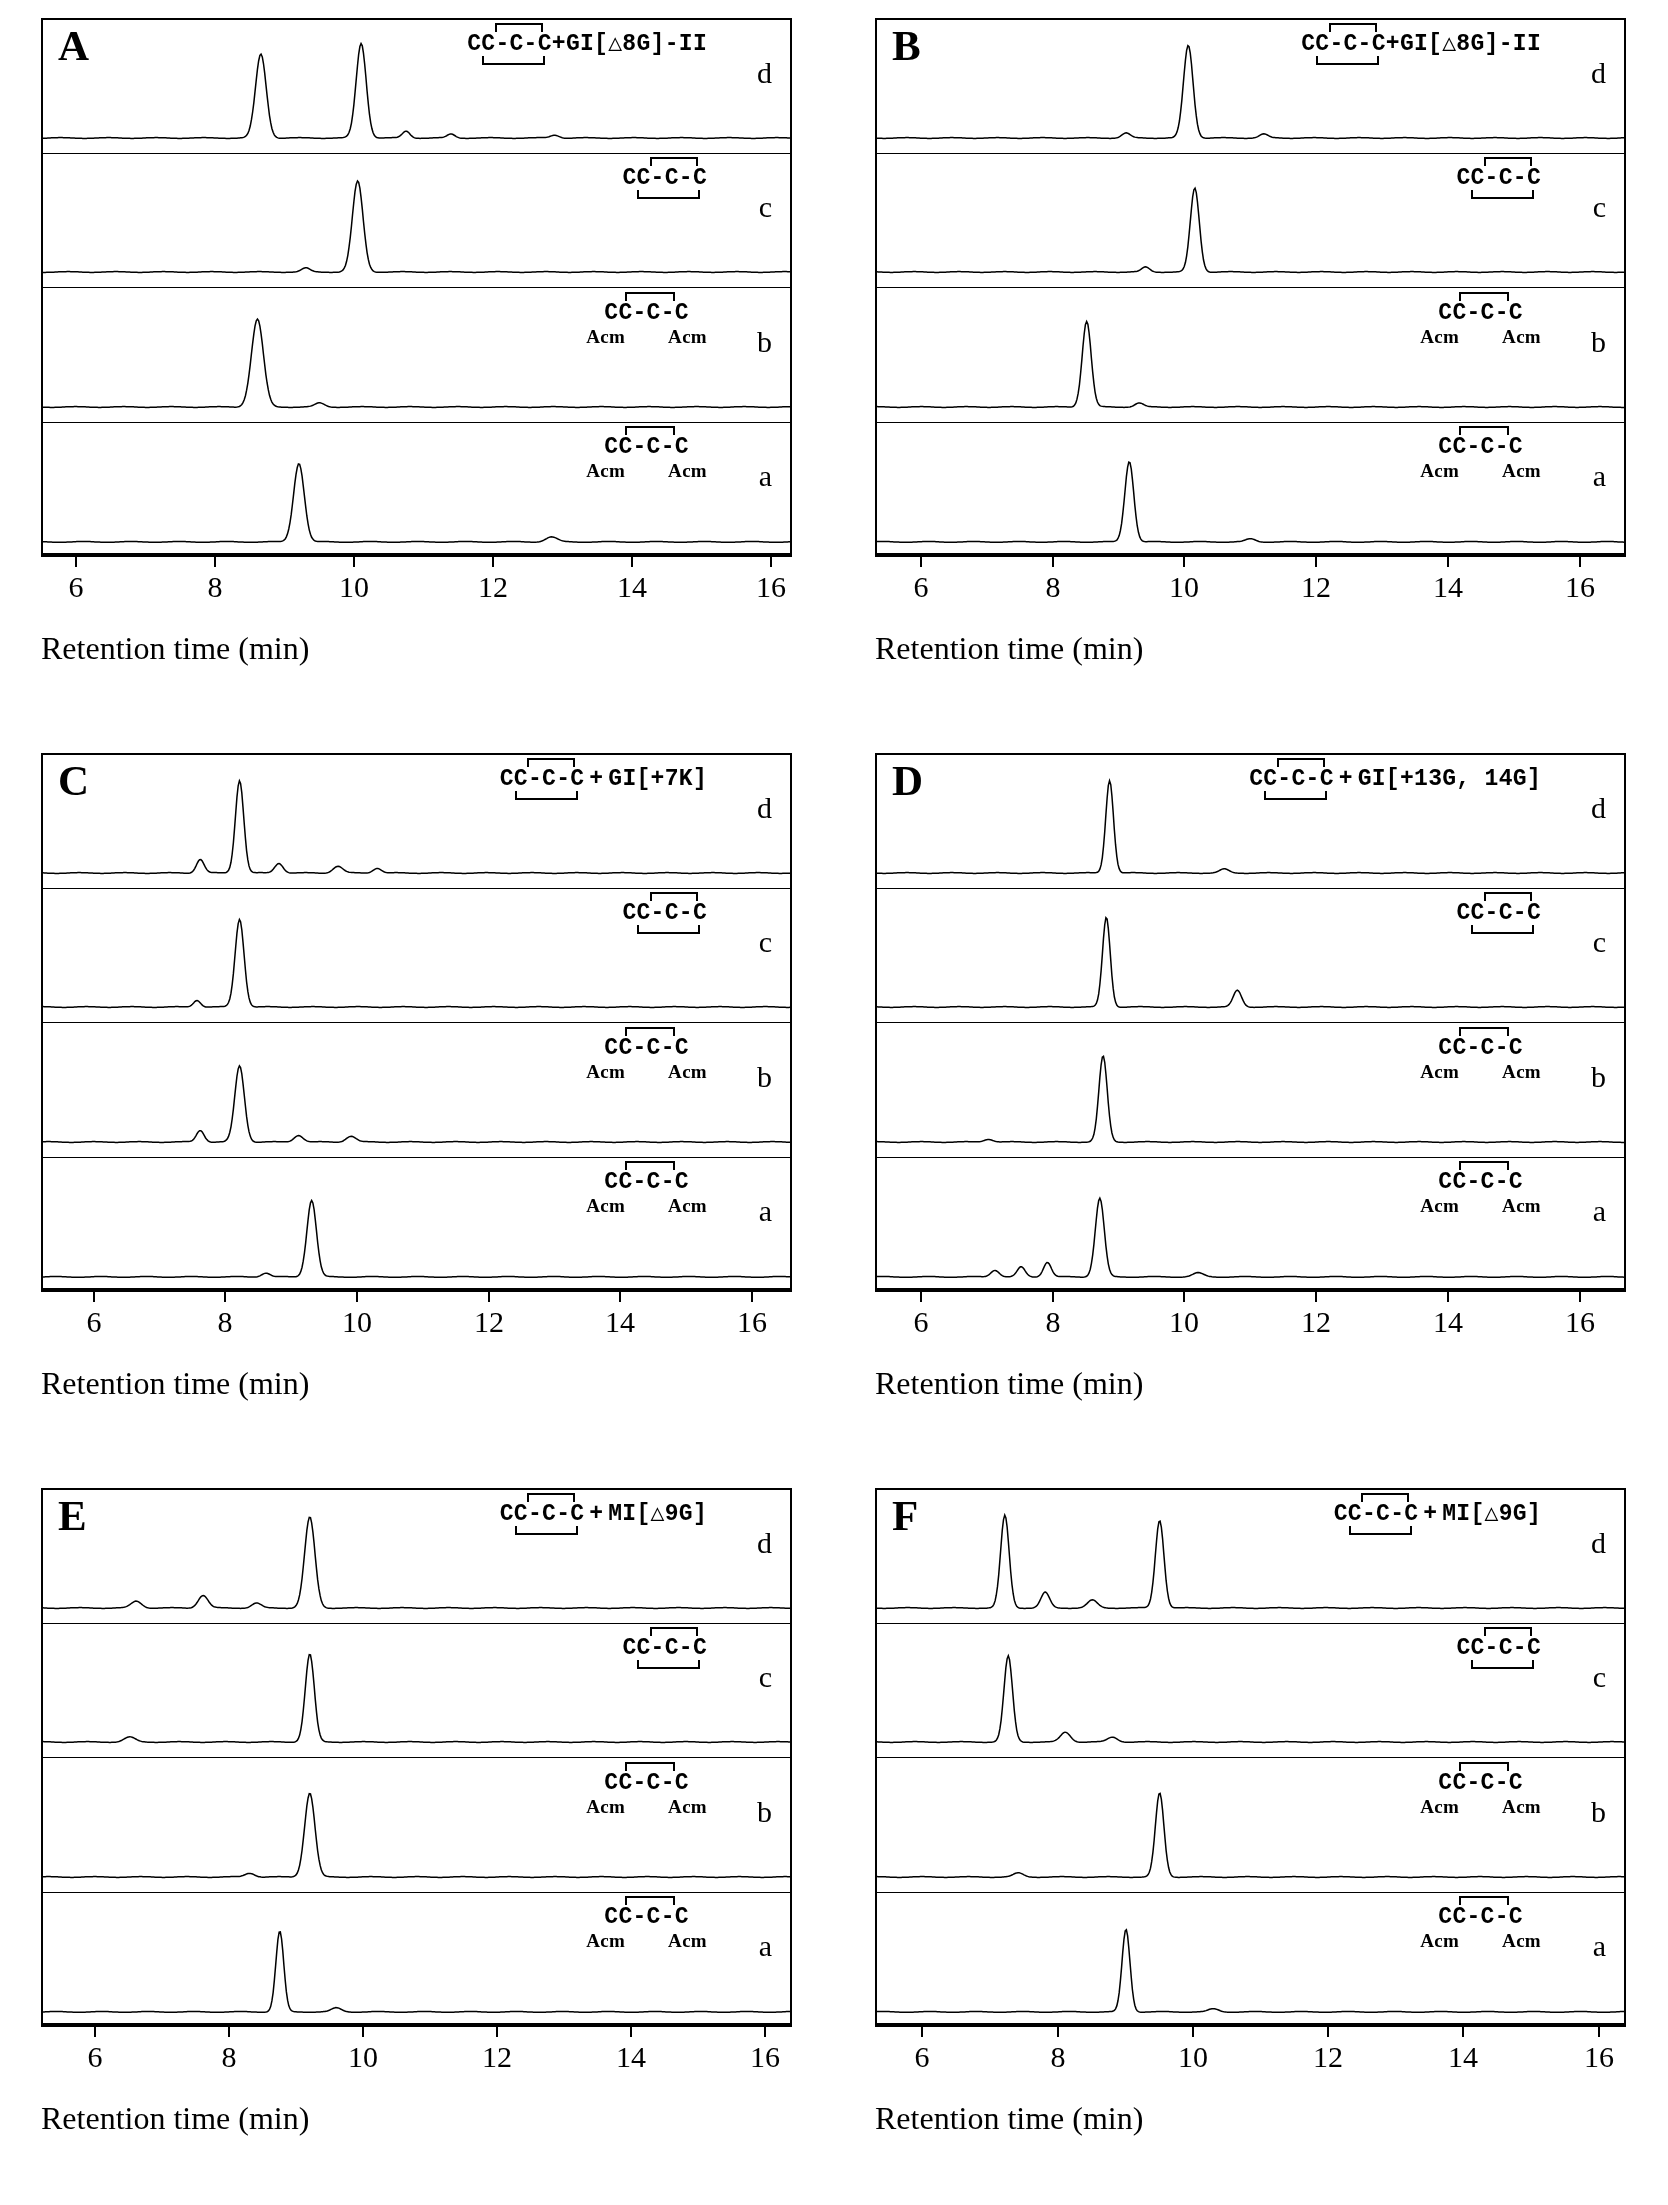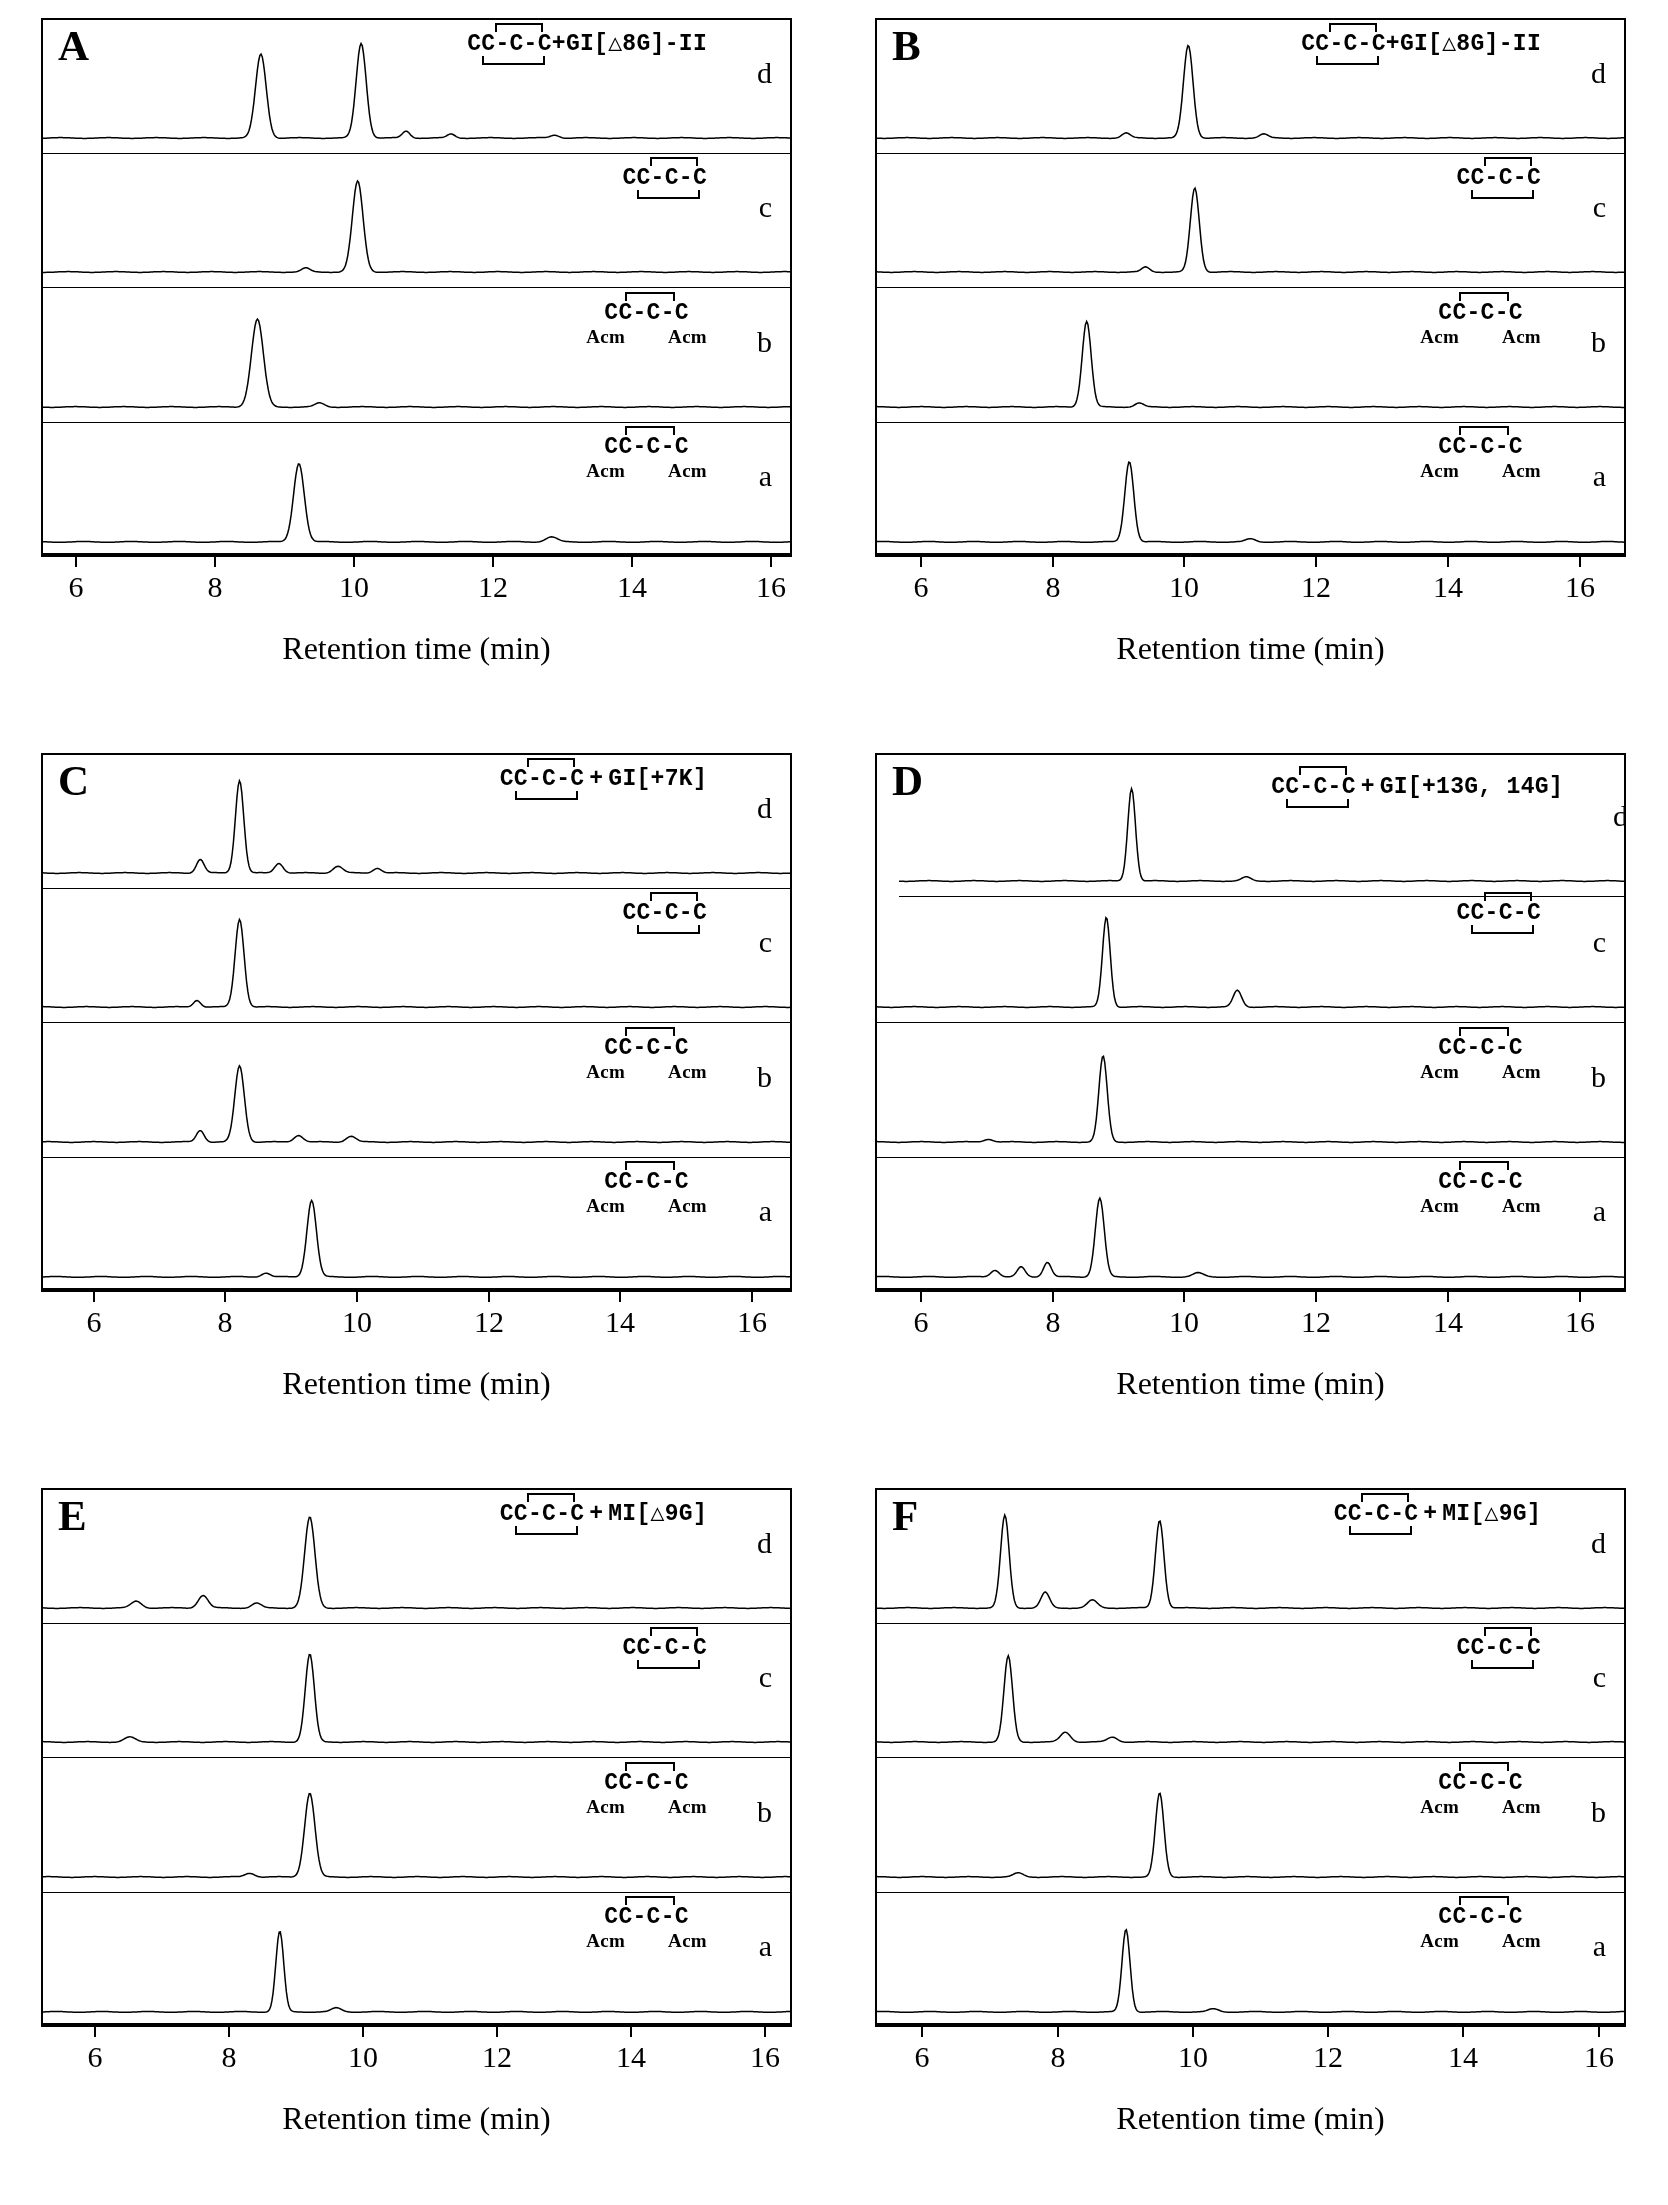--- a/index.html
+++ b/index.html
@@ -155,21 +155,21 @@
     top: 15px;
     transform: translateX(-50%);
     font-size: 30px;
     font-family: "Liberation Serif", serif;
   }
   .axis-title {
     position: absolute;
     left: 0;
     top: 612px;
     width: 751px;
-    text-align: center;
+    text-align: left;
     font-size: 32px;
     font-family: "Liberation Serif", serif;
   }
 </style>
 </head>
 <body>
 
 <div class="figure-grid">
     <div class="panel">
       <div class="panel-inner">
@@ -320,21 +320,21 @@
           <div class="tick-label" style="left: 579px;">14</div>
           <div class="tick" style="left: 710px;"></div>
           <div class="tick-label" style="left: 711px;">16</div>
         </div>
         <div class="axis-title">Retention time (min)</div>
       </div>
     </div>
     <div class="panel">
       <div class="panel-inner">
         <div class="plot-frame">
-          <div class="trace-row" style="top: 8px; margin-left: 22px;">
+          <div class="trace-row" style="top: 0px;">
             <svg class="trace-svg" viewBox="0 0 1090 195" preserveAspectRatio="none">
               <path d="M0.0,173.3 L1.8,173.4 L3.5,173.5 L5.3,173.5 L7.0,173.5 L8.8,173.6 L10.5,173.6 L12.3,173.6 L14.1,173.5 L15.8,173.5 L17.6,173.4 L19.3,173.4 L21.1,173.3 L22.9,173.2 L24.6,173.1 L26.4,173.0 L28.1,172.9 L29.9,172.8 L31.6,172.8 L33.4,172.7 L35.2,172.6 L36.9,172.5 L38.7,172.5 L40.4,172.5 L42.2,172.4 L44.0,172.4 L45.7,172.4 L47.5,172.5 L49.2,172.5 L51.0,172.6 L52.7,172.6 L54.5,172.7 L56.3,172.8 L58.0,172.9 L59.8,173.0 L61.5,173.1 L63.3,173.2 L65.0,173.3 L66.8,173.3 L68.6,173.4 L70.3,173.5 L72.1,173.5 L73.8,173.6 L75.6,173.6 L77.4,173.6 L79.1,173.6 L80.9,173.5 L82.6,173.5 L84.4,173.4 L86.1,173.3 L87.9,173.3 L89.7,173.2 L91.4,173.1 L93.2,173.0 L94.9,172.9 L96.7,172.8 L98.5,172.7 L100.2,172.6 L102.0,172.6 L103.7,172.5 L105.5,172.5 L107.2,172.4 L109.0,172.4 L110.8,172.4 L112.5,172.5 L114.3,172.5 L116.0,172.5 L117.8,172.6 L119.5,172.7 L121.3,172.8 L123.1,172.8 L124.8,172.9 L126.6,173.0 L128.3,173.1 L130.1,173.2 L131.9,173.3 L133.6,173.4 L135.4,173.4 L137.1,173.5 L138.9,173.5 L140.6,173.6 L142.4,173.6 L144.2,173.6 L145.9,173.5 L147.7,173.5 L149.4,173.5 L151.2,173.4 L153.0,173.3 L154.7,173.2 L156.5,173.1 L158.2,173.0 L160.0,172.9 L161.7,172.9 L163.5,172.8 L165.3,172.7 L167.0,172.6 L168.8,172.5 L170.5,172.5 L172.3,172.5 L174.0,172.4 L175.8,172.4 L177.6,172.4 L179.3,172.5 L181.1,172.5 L182.8,172.6 L184.6,172.6 L186.4,172.7 L188.1,172.8 L189.9,172.9 L191.6,173.0 L193.4,173.1 L195.1,173.2 L196.9,173.3 L198.7,173.3 L200.4,173.4 L202.2,173.5 L203.9,173.5 L205.7,173.6 L207.5,173.6 L209.2,173.6 L211.0,173.6 L212.7,173.5 L214.5,173.5 L216.2,173.4 L218.0,173.4 L219.8,173.3 L221.5,173.2 L223.3,173.1 L225.0,173.0 L226.8,172.9 L228.5,172.8 L230.3,172.7 L232.1,172.6 L233.8,172.6 L235.6,172.5 L237.3,172.5 L239.1,172.4 L240.9,172.4 L242.6,172.4 L244.4,172.4 L246.1,172.5 L247.9,172.5 L249.6,172.6 L251.4,172.7 L253.2,172.7 L254.9,172.8 L256.7,172.9 L258.4,173.0 L260.2,173.1 L262.0,173.2 L263.7,173.3 L265.5,173.4 L267.2,173.4 L269.0,173.5 L270.7,173.5 L272.5,173.6 L274.3,173.6 L276.0,173.6 L277.8,173.5 L279.5,173.5 L281.3,173.5 L283.0,173.4 L284.8,173.3 L286.6,173.2 L288.3,173.1 L290.1,173.1 L291.8,173.0 L293.6,172.9 L295.4,172.8 L297.1,172.7 L298.9,172.6 L300.6,172.5 L302.4,172.5 L304.1,172.5 L305.9,172.4 L307.7,172.4 L309.4,172.4 L311.2,172.5 L312.9,172.5 L314.7,172.5 L316.5,172.6 L318.2,172.6 L320.0,172.4 L321.7,171.9 L323.5,170.4 L325.2,167.3 L327.0,161.1 L328.8,150.4 L330.5,134.2 L332.3,112.5 L334.0,87.4 L335.8,63.1 L337.5,45.0 L339.3,37.8 L341.1,43.3 L342.8,60.1 L344.6,83.9 L346.3,109.2 L348.1,131.5 L349.9,148.6 L351.6,160.0 L353.4,166.7 L355.1,170.2 L356.9,171.9 L358.6,172.5 L360.4,172.7 L362.2,172.7 L363.9,172.6 L365.7,172.6 L367.4,172.5 L369.2,172.5 L371.0,172.4 L372.7,172.4 L374.5,172.4 L376.2,172.4 L378.0,172.5 L379.7,172.5 L381.5,172.6 L383.3,172.7 L385.0,172.7 L386.8,172.8 L388.5,172.9 L390.3,173.0 L392.0,173.1 L393.8,173.2 L395.6,173.3 L397.3,173.4 L399.1,173.4 L400.8,173.5 L402.6,173.5 L404.4,173.6 L406.1,173.6 L407.9,173.6 L409.6,173.5 L411.4,173.5 L413.1,173.5 L414.9,173.4 L416.7,173.3 L418.4,173.2 L420.2,173.2 L421.9,173.1 L423.7,173.0 L425.5,172.9 L427.2,172.8 L429.0,172.7 L430.7,172.6 L432.5,172.6 L434.2,172.5 L436.0,172.5 L437.8,172.4 L439.5,172.4 L441.3,172.4 L443.0,172.5 L444.8,172.5 L446.5,172.5 L448.3,172.6 L450.1,172.7 L451.8,172.8 L453.6,172.9 L455.3,173.0 L457.1,173.1 L458.9,173.1 L460.6,173.2 L462.4,173.3 L464.1,173.4 L465.9,173.5 L467.6,173.5 L469.4,173.5 L471.2,173.6 L472.9,173.6 L474.7,173.6 L476.4,173.5 L478.2,173.5 L480.0,173.4 L481.7,173.4 L483.5,173.3 L485.2,173.2 L487.0,173.1 L488.7,172.9 L490.5,172.7 L492.3,172.3 L494.0,171.9 L495.8,171.3 L497.5,170.5 L499.3,169.6 L501.0,168.6 L502.8,167.7 L504.6,167.0 L506.3,166.7 L508.1,166.8 L509.8,167.4 L511.6,168.2 L513.4,169.2 L515.1,170.1 L516.9,171.0 L518.6,171.7 L520.4,172.3 L522.1,172.7 L523.9,172.9 L525.7,173.1 L527.4,173.2 L529.2,173.3 L530.9,173.4 L532.7,173.5 L534.5,173.5 L536.2,173.6 L538.0,173.6 L539.7,173.6 L541.5,173.6 L543.2,173.5 L545.0,173.5 L546.8,173.4 L548.5,173.3 L550.3,173.3 L552.0,173.2 L553.8,173.1 L555.5,173.0 L557.3,172.9 L559.1,172.8 L560.8,172.7 L562.6,172.6 L564.3,172.6 L566.1,172.5 L567.9,172.5 L569.6,172.4 L571.4,172.4 L573.1,172.4 L574.9,172.5 L576.6,172.5 L578.4,172.5 L580.2,172.6 L581.9,172.7 L583.7,172.8 L585.4,172.9 L587.2,172.9 L589.0,173.0 L590.7,173.1 L592.5,173.2 L594.2,173.3 L596.0,173.4 L597.7,173.5 L599.5,173.5 L601.3,173.5 L603.0,173.6 L604.8,173.6 L606.5,173.6 L608.3,173.5 L610.0,173.5 L611.8,173.4 L613.6,173.4 L615.3,173.3 L617.1,173.2 L618.8,173.1 L620.6,173.0 L622.4,172.9 L624.1,172.8 L625.9,172.8 L627.6,172.7 L629.4,172.6 L631.1,172.5 L632.9,172.5 L634.7,172.5 L636.4,172.4 L638.2,172.4 L639.9,172.4 L641.7,172.5 L643.5,172.5 L645.2,172.6 L647.0,172.6 L648.7,172.7 L650.5,172.8 L652.2,172.9 L654.0,173.0 L655.8,173.1 L657.5,173.2 L659.3,173.3 L661.0,173.3 L662.8,173.4 L664.5,173.5 L666.3,173.5 L668.1,173.6 L669.8,173.6 L671.6,173.6 L673.3,173.6 L675.1,173.5 L676.9,173.5 L678.6,173.4 L680.4,173.3 L682.1,173.3 L683.9,173.2 L685.6,173.1 L687.4,173.0 L689.2,172.9 L690.9,172.8 L692.7,172.7 L694.4,172.6 L696.2,172.6 L698.0,172.5 L699.7,172.5 L701.5,172.4 L703.2,172.4 L705.0,172.4 L706.7,172.5 L708.5,172.5 L710.3,172.5 L712.0,172.6 L713.8,172.7 L715.5,172.8 L717.3,172.8 L719.0,172.9 L720.8,173.0 L722.6,173.1 L724.3,173.2 L726.1,173.3 L727.8,173.4 L729.6,173.4 L731.4,173.5 L733.1,173.5 L734.9,173.6 L736.6,173.6 L738.4,173.6 L740.1,173.5 L741.9,173.5 L743.7,173.4 L745.4,173.4 L747.2,173.3 L748.9,173.2 L750.7,173.1 L752.5,173.0 L754.2,172.9 L756.0,172.8 L757.7,172.8 L759.5,172.7 L761.2,172.6 L763.0,172.5 L764.8,172.5 L766.5,172.5 L768.3,172.4 L770.0,172.4 L771.8,172.4 L773.5,172.5 L775.3,172.5 L777.1,172.6 L778.8,172.6 L780.6,172.7 L782.3,172.8 L784.1,172.9 L785.9,173.0 L787.6,173.1 L789.4,173.2 L791.1,173.3 L792.9,173.3 L794.6,173.4 L796.4,173.5 L798.2,173.5 L799.9,173.6 L801.7,173.6 L803.4,173.6 L805.2,173.6 L807.0,173.5 L808.7,173.5 L810.5,173.4 L812.2,173.4 L814.0,173.3 L815.7,173.2 L817.5,173.1 L819.3,173.0 L821.0,172.9 L822.8,172.8 L824.5,172.7 L826.3,172.6 L828.0,172.6 L829.8,172.5 L831.6,172.5 L833.3,172.4 L835.1,172.4 L836.8,172.4 L838.6,172.4 L840.4,172.5 L842.1,172.5 L843.9,172.6 L845.6,172.7 L847.4,172.7 L849.1,172.8 L850.9,172.9 L852.7,173.0 L854.4,173.1 L856.2,173.2 L857.9,173.3 L859.7,173.4 L861.5,173.4 L863.2,173.5 L865.0,173.5 L866.7,173.6 L868.5,173.6 L870.2,173.6 L872.0,173.5 L873.8,173.5 L875.5,173.5 L877.3,173.4 L879.0,173.3 L880.8,173.2 L882.5,173.1 L884.3,173.0 L886.1,173.0 L887.8,172.9 L889.6,172.8 L891.3,172.7 L893.1,172.6 L894.9,172.5 L896.6,172.5 L898.4,172.5 L900.1,172.4 L901.9,172.4 L903.6,172.4 L905.4,172.5 L907.2,172.5 L908.9,172.6 L910.7,172.6 L912.4,172.7 L914.2,172.8 L916.0,172.9 L917.7,173.0 L919.5,173.1 L921.2,173.2 L923.0,173.3 L924.7,173.3 L926.5,173.4 L928.3,173.5 L930.0,173.5 L931.8,173.5 L933.5,173.6 L935.3,173.6 L937.0,173.6 L938.8,173.5 L940.6,173.5 L942.3,173.4 L944.1,173.4 L945.8,173.3 L947.6,173.2 L949.4,173.1 L951.1,173.0 L952.9,172.9 L954.6,172.8 L956.4,172.7 L958.1,172.6 L959.9,172.6 L961.7,172.5 L963.4,172.5 L965.2,172.4 L966.9,172.4 L968.7,172.4 L970.5,172.4 L972.2,172.5 L974.0,172.5 L975.7,172.6 L977.5,172.7 L979.2,172.7 L981.0,172.8 L982.8,172.9 L984.5,173.0 L986.3,173.1 L988.0,173.2 L989.8,173.3 L991.5,173.4 L993.3,173.4 L995.1,173.5 L996.8,173.5 L998.6,173.6 L1000.3,173.6 L1002.1,173.6 L1003.9,173.5 L1005.6,173.5 L1007.4,173.5 L1009.1,173.4 L1010.9,173.3 L1012.6,173.2 L1014.4,173.2 L1016.2,173.1 L1017.9,173.0 L1019.7,172.9 L1021.4,172.8 L1023.2,172.7 L1025.0,172.6 L1026.7,172.6 L1028.5,172.5 L1030.2,172.5 L1032.0,172.4 L1033.7,172.4 L1035.5,172.4 L1037.3,172.5 L1039.0,172.5 L1040.8,172.6 L1042.5,172.6 L1044.3,172.7 L1046.0,172.8 L1047.8,172.9 L1049.6,173.0 L1051.3,173.1 L1053.1,173.2 L1054.8,173.2 L1056.6,173.3 L1058.4,173.4 L1060.1,173.5 L1061.9,173.5 L1063.6,173.5 L1065.4,173.6 L1067.1,173.6 L1068.9,173.6 L1070.7,173.5 L1072.4,173.5 L1074.2,173.4 L1075.9,173.4 L1077.7,173.3 L1079.5,173.2 L1081.2,173.1 L1083.0,173.0 L1084.7,172.9 L1086.5,172.8 L1088.2,172.7 L1090.0,172.7" fill="none" stroke="#000" stroke-width="2.2"></path>
             </svg>
             <div class="label-block"><div class="seq">CC-C-C + GI[+13G, 14G]</div><div class="bracket" style="top: -7.6px; left: 27.5px; width: 48px;"></div><div class="bracket down" style="top: 25px; left: 15px; width: 63px;"></div></div>
             <div class="trace-letter">d</div>
           </div>
           <div class="trace-row" style="top: 134px;">
             <svg class="trace-svg" viewBox="0 0 1090 195" preserveAspectRatio="none">
               <path d="M0.0,172.8 L1.8,172.9 L3.5,172.9 L5.3,173.0 L7.0,173.1 L8.8,173.2 L10.5,173.3 L12.3,173.4 L14.1,173.5 L15.8,173.5 L17.6,173.5 L19.3,173.6 L21.1,173.6 L22.9,173.6 L24.6,173.5 L26.4,173.5 L28.1,173.4 L29.9,173.4 L31.6,173.3 L33.4,173.2 L35.2,173.1 L36.9,173.0 L38.7,172.9 L40.4,172.8 L42.2,172.8 L44.0,172.7 L45.7,172.6 L47.5,172.5 L49.2,172.5 L51.0,172.5 L52.7,172.4 L54.5,172.4 L56.3,172.4 L58.0,172.5 L59.8,172.5 L61.5,172.6 L63.3,172.6 L65.0,172.7 L66.8,172.8 L68.6,172.9 L70.3,173.0 L72.1,173.1 L73.8,173.2 L75.6,173.3 L77.4,173.3 L79.1,173.4 L80.9,173.5 L82.6,173.5 L84.4,173.6 L86.1,173.6 L87.9,173.6 L89.7,173.6 L91.4,173.5 L93.2,173.5 L94.9,173.4 L96.7,173.3 L98.5,173.3 L100.2,173.2 L102.0,173.1 L103.7,173.0 L105.5,172.9 L107.2,172.8 L109.0,172.7 L110.8,172.6 L112.5,172.6 L114.3,172.5 L116.0,172.5 L117.8,172.4 L119.5,172.4 L121.3,172.4 L123.1,172.5 L124.8,172.5 L126.6,172.5 L128.3,172.6 L130.1,172.7 L131.9,172.8 L133.6,172.8 L135.4,172.9 L137.1,173.0 L138.9,173.1 L140.6,173.2 L142.4,173.3 L144.2,173.4 L145.9,173.4 L147.7,173.5 L149.4,173.5 L151.2,173.6 L153.0,173.6 L154.7,173.6 L156.5,173.5 L158.2,173.5 L160.0,173.5 L161.7,173.4 L163.5,173.3 L165.3,173.2 L167.0,173.1 L168.8,173.0 L170.5,172.9 L172.3,172.9 L174.0,172.8 L175.8,172.7 L177.6,172.6 L179.3,172.5 L181.1,172.5 L182.8,172.5 L184.6,172.4 L186.4,172.4 L188.1,172.4 L189.9,172.5 L191.6,172.5 L193.4,172.6 L195.1,172.6 L196.9,172.7 L198.7,172.8 L200.4,172.9 L202.2,173.0 L203.9,173.1 L205.7,173.2 L207.5,173.3 L209.2,173.3 L211.0,173.4 L212.7,173.5 L214.5,173.5 L216.2,173.6 L218.0,173.6 L219.8,173.6 L221.5,173.6 L223.3,173.5 L225.0,173.5 L226.8,173.4 L228.5,173.4 L230.3,173.3 L232.1,173.2 L233.8,173.1 L235.6,173.0 L237.3,172.9 L239.1,172.8 L240.9,172.7 L242.6,172.6 L244.4,172.6 L246.1,172.5 L247.9,172.5 L249.6,172.4 L251.4,172.4 L253.2,172.4 L254.9,172.4 L256.7,172.5 L258.4,172.5 L260.2,172.6 L262.0,172.7 L263.7,172.7 L265.5,172.8 L267.2,172.9 L269.0,173.0 L270.7,173.1 L272.5,173.2 L274.3,173.3 L276.0,173.4 L277.8,173.4 L279.5,173.5 L281.3,173.5 L283.0,173.6 L284.8,173.6 L286.6,173.6 L288.3,173.5 L290.1,173.5 L291.8,173.5 L293.6,173.4 L295.4,173.3 L297.1,173.2 L298.9,173.1 L300.6,173.0 L302.4,173.0 L304.1,172.9 L305.9,172.8 L307.7,172.7 L309.4,172.6 L311.2,172.5 L312.9,172.4 L314.7,172.2 L316.5,171.7 L318.2,170.5 L320.0,167.9 L321.7,162.8 L323.5,153.8 L325.2,139.7 L327.0,120.0 L328.8,96.3 L330.5,72.1 L332.3,52.4 L334.0,42.2 L335.8,44.2 L337.5,57.8 L339.3,79.6 L341.1,104.3 L342.8,127.2 L344.6,145.4 L346.3,158.0 L348.1,165.8 L349.9,170.1 L351.6,172.1 L353.4,173.0 L355.1,173.3 L356.9,173.4 L358.6,173.4 L360.4,173.4 L362.2,173.3 L363.9,173.2 L365.7,173.1 L367.4,173.0 L369.2,172.9 L371.0,172.8 L372.7,172.7 L374.5,172.7 L376.2,172.6 L378.0,172.5 L379.7,172.5 L381.5,172.4 L383.3,172.4 L385.0,172.4 L386.8,172.4 L388.5,172.5 L390.3,172.5 L392.0,172.6 L393.8,172.7 L395.6,172.7 L397.3,172.8 L399.1,172.9 L400.8,173.0 L402.6,173.1 L404.4,173.2 L406.1,173.3 L407.9,173.4 L409.6,173.4 L411.4,173.5 L413.1,173.5 L414.9,173.6 L416.7,173.6 L418.4,173.6 L420.2,173.5 L421.9,173.5 L423.7,173.5 L425.5,173.4 L427.2,173.3 L429.0,173.2 L430.7,173.2 L432.5,173.1 L434.2,173.0 L436.0,172.9 L437.8,172.8 L439.5,172.7 L441.3,172.6 L443.0,172.6 L444.8,172.5 L446.5,172.5 L448.3,172.4 L450.1,172.4 L451.8,172.4 L453.6,172.5 L455.3,172.5 L457.1,172.6 L458.9,172.6 L460.6,172.7 L462.4,172.8 L464.1,172.9 L465.9,173.0 L467.6,173.1 L469.4,173.2 L471.2,173.2 L472.9,173.3 L474.7,173.4 L476.4,173.5 L478.2,173.5 L480.0,173.5 L481.7,173.6 L483.5,173.6 L485.2,173.6 L487.0,173.5 L488.7,173.5 L490.5,173.4 L492.3,173.4 L494.0,173.3 L495.8,173.2 L497.5,173.1 L499.3,173.0 L501.0,172.9 L502.8,172.8 L504.6,172.7 L506.3,172.5 L508.1,172.2 L509.8,171.8 L511.6,170.9 L513.4,169.5 L515.1,167.3 L516.9,164.3 L518.6,160.5 L520.4,156.3 L522.1,152.4 L523.9,149.5 L525.7,148.4 L527.4,149.2 L529.2,151.8 L530.9,155.7 L532.7,160.0 L534.5,164.1 L536.2,167.4 L538.0,169.9 L539.7,171.5 L541.5,172.5 L543.2,173.1 L545.0,173.4 L546.8,173.5 L548.5,173.5 L550.3,173.6 L552.0,173.5 L553.8,173.5 L555.5,173.5 L557.3,173.4 L559.1,173.3 L560.8,173.3 L562.6,173.2 L564.3,173.1 L566.1,173.0 L567.9,172.9 L569.6,172.8 L571.4,172.7 L573.1,172.6 L574.9,172.6 L576.6,172.5 L578.4,172.5 L580.2,172.4 L581.9,172.4 L583.7,172.4 L585.4,172.5 L587.2,172.5 L589.0,172.5 L590.7,172.6 L592.5,172.7 L594.2,172.8 L596.0,172.9 L597.7,173.0 L599.5,173.0 L601.3,173.1 L603.0,173.2 L604.8,173.3 L606.5,173.4 L608.3,173.5 L610.0,173.5 L611.8,173.5 L613.6,173.6 L615.3,173.6 L617.1,173.6 L618.8,173.5 L620.6,173.5 L622.4,173.4 L624.1,173.4 L625.9,173.3 L627.6,173.2 L629.4,173.1 L631.1,173.0 L632.9,172.9 L634.7,172.8 L636.4,172.7 L638.2,172.7 L639.9,172.6 L641.7,172.5 L643.5,172.5 L645.2,172.5 L647.0,172.4 L648.7,172.4 L650.5,172.4 L652.2,172.5 L654.0,172.5 L655.8,172.6 L657.5,172.6 L659.3,172.7 L661.0,172.8 L662.8,172.9 L664.5,173.0 L666.3,173.1 L668.1,173.2 L669.8,173.3 L671.6,173.4 L673.3,173.4 L675.1,173.5 L676.9,173.5 L678.6,173.6 L680.4,173.6 L682.1,173.6 L683.9,173.6 L685.6,173.5 L687.4,173.5 L689.2,173.4 L690.9,173.3 L692.7,173.3 L694.4,173.2 L696.2,173.1 L698.0,173.0 L699.7,172.9 L701.5,172.8 L703.2,172.7 L705.0,172.6 L706.7,172.6 L708.5,172.5 L710.3,172.5 L712.0,172.4 L713.8,172.4 L715.5,172.4 L717.3,172.5 L719.0,172.5 L720.8,172.5 L722.6,172.6 L724.3,172.7 L726.1,172.8 L727.8,172.8 L729.6,172.9 L731.4,173.0 L733.1,173.1 L734.9,173.2 L736.6,173.3 L738.4,173.4 L740.1,173.4 L741.9,173.5 L743.7,173.5 L745.4,173.6 L747.2,173.6 L748.9,173.6 L750.7,173.5 L752.5,173.5 L754.2,173.4 L756.0,173.4 L757.7,173.3 L759.5,173.2 L761.2,173.1 L763.0,173.0 L764.8,172.9 L766.5,172.8 L768.3,172.8 L770.0,172.7 L771.8,172.6 L773.5,172.5 L775.3,172.5 L777.1,172.5 L778.8,172.4 L780.6,172.4 L782.3,172.4 L784.1,172.5 L785.9,172.5 L787.6,172.6 L789.4,172.6 L791.1,172.7 L792.9,172.8 L794.6,172.9 L796.4,173.0 L798.2,173.1 L799.9,173.2 L801.7,173.3 L803.4,173.3 L805.2,173.4 L807.0,173.5 L808.7,173.5 L810.5,173.6 L812.2,173.6 L814.0,173.6 L815.7,173.6 L817.5,173.5 L819.3,173.5 L821.0,173.4 L822.8,173.3 L824.5,173.3 L826.3,173.2 L828.0,173.1 L829.8,173.0 L831.6,172.9 L833.3,172.8 L835.1,172.7 L836.8,172.6 L838.6,172.6 L840.4,172.5 L842.1,172.5 L843.9,172.4 L845.6,172.4 L847.4,172.4 L849.1,172.5 L850.9,172.5 L852.7,172.5 L854.4,172.6 L856.2,172.7 L857.9,172.7 L859.7,172.8 L861.5,172.9 L863.2,173.0 L865.0,173.1 L866.7,173.2 L868.5,173.3 L870.2,173.4 L872.0,173.4 L873.8,173.5 L875.5,173.5 L877.3,173.6 L879.0,173.6 L880.8,173.6 L882.5,173.5 L884.3,173.5 L886.1,173.5 L887.8,173.4 L889.6,173.3 L891.3,173.2 L893.1,173.1 L894.9,173.0 L896.6,173.0 L898.4,172.9 L900.1,172.8 L901.9,172.7 L903.6,172.6 L905.4,172.5 L907.2,172.5 L908.9,172.5 L910.7,172.4 L912.4,172.4 L914.2,172.4 L916.0,172.5 L917.7,172.5 L919.5,172.6 L921.2,172.6 L923.0,172.7 L924.7,172.8 L926.5,172.9 L928.3,173.0 L930.0,173.1 L931.8,173.2 L933.5,173.3 L935.3,173.3 L937.0,173.4 L938.8,173.5 L940.6,173.5 L942.3,173.6 L944.1,173.6 L945.8,173.6 L947.6,173.6 L949.4,173.5 L951.1,173.5 L952.9,173.4 L954.6,173.4 L956.4,173.3 L958.1,173.2 L959.9,173.1 L961.7,173.0 L963.4,172.9 L965.2,172.8 L966.9,172.7 L968.7,172.6 L970.5,172.6 L972.2,172.5 L974.0,172.5 L975.7,172.4 L977.5,172.4 L979.2,172.4 L981.0,172.4 L982.8,172.5 L984.5,172.5 L986.3,172.6 L988.0,172.7 L989.8,172.7 L991.5,172.8 L993.3,172.9 L995.1,173.0 L996.8,173.1 L998.6,173.2 L1000.3,173.3 L1002.1,173.4 L1003.9,173.4 L1005.6,173.5 L1007.4,173.5 L1009.1,173.6 L1010.9,173.6 L1012.6,173.6 L1014.4,173.5 L1016.2,173.5 L1017.9,173.5 L1019.7,173.4 L1021.4,173.3 L1023.2,173.2 L1025.0,173.1 L1026.7,173.1 L1028.5,173.0 L1030.2,172.9 L1032.0,172.8 L1033.7,172.7 L1035.5,172.6 L1037.3,172.5 L1039.0,172.5 L1040.8,172.5 L1042.5,172.4 L1044.3,172.4 L1046.0,172.4 L1047.8,172.5 L1049.6,172.5 L1051.3,172.6 L1053.1,172.6 L1054.8,172.7 L1056.6,172.8 L1058.4,172.9 L1060.1,173.0 L1061.9,173.1 L1063.6,173.2 L1065.4,173.2 L1067.1,173.3 L1068.9,173.4 L1070.7,173.5 L1072.4,173.5 L1074.2,173.5 L1075.9,173.6 L1077.7,173.6 L1079.5,173.6 L1081.2,173.5 L1083.0,173.5 L1084.7,173.4 L1086.5,173.4 L1088.2,173.3 L1090.0,173.2" fill="none" stroke="#000" stroke-width="2.2"></path>
             </svg>

